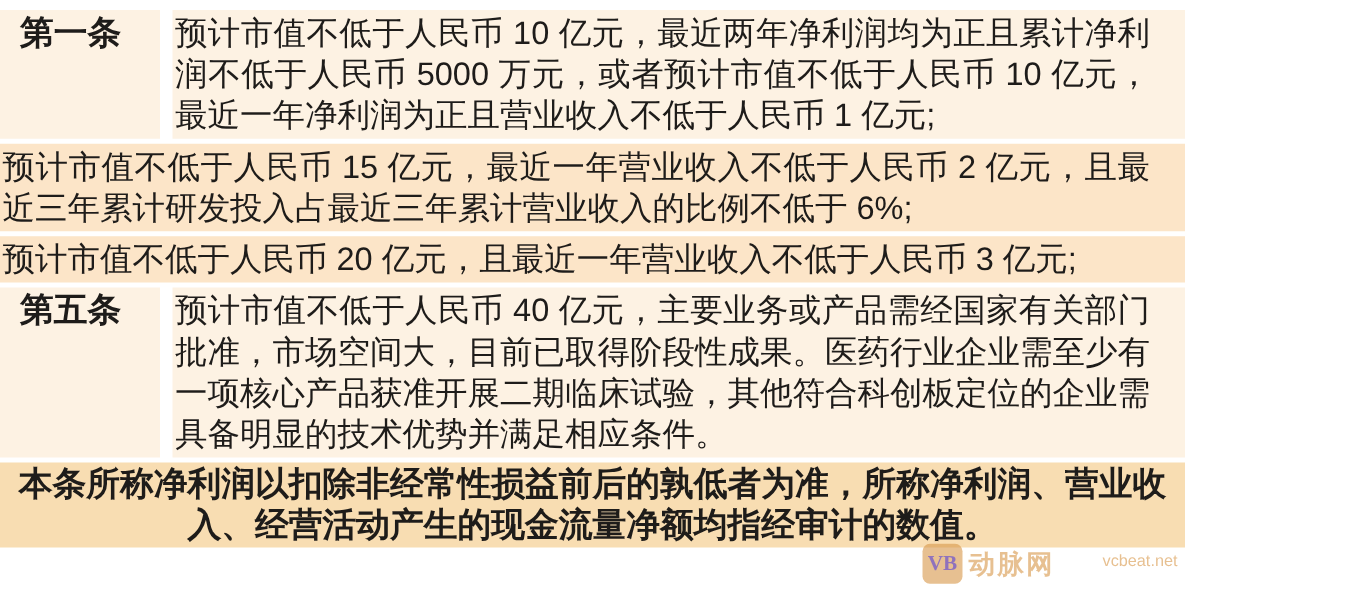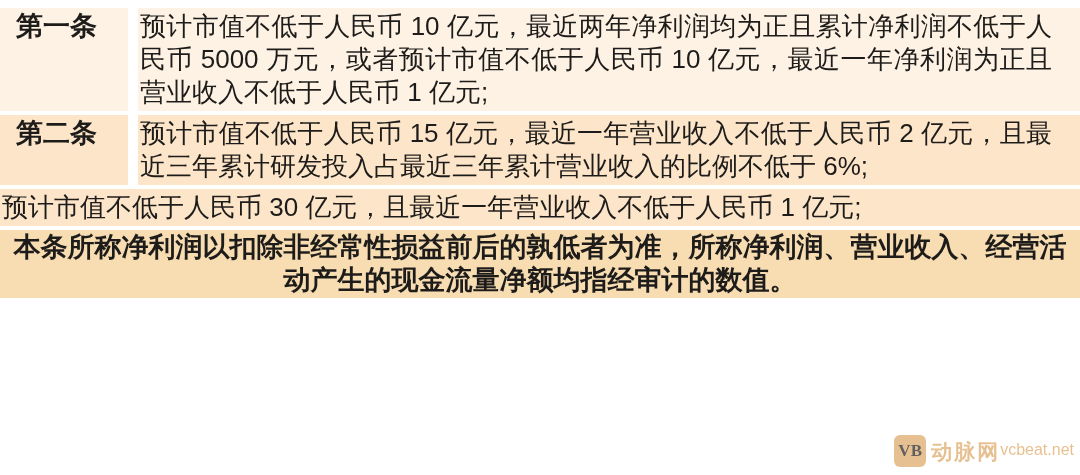--- a/index.html
+++ b/index.html
@@ -3,21 +3,21 @@
 <meta charset="utf-8">
 <style>
   html, body {
     margin: 0;
     padding: 0;
     background: #ffffff;
     font-family: "Liberation Sans", "DejaVu Sans", sans-serif;
   }
   .page {
     position: relative;
-    width: 1080px;
+    width: 948px;
     height: 475px;
     background: #ffffff;
     overflow: hidden;
   }
   .doc {
     box-sizing: border-box;
     width: 100%;
     height: 100%;
     padding: 8px 0;
     display: flex;
@@ -69,66 +69,70 @@
     align-items: center;
     gap: 5px;
     opacity: 0.62;
     pointer-events: none;
   }
   .wm-logo {
     width: 32px;
     height: 32px;
     border-radius: 6px;
     background: var(--wm-color);
-    color: #000000;
+    color: #4c1d95;
     font-weight: bold;
     font-size: 17px;
     display: flex;
     align-items: center;
     justify-content: center;
     font-family: "Liberation Serif", "DejaVu Serif", serif;
   }
   .wm-text {
     display: flex;
     flex-direction: row;
     line-height: 1;
   }
   .wm-name {
     font-size: 21px;
     font-weight: bold;
     letter-spacing: 2px;
     color: var(--wm-color);
   }
   .wm-url {
-    font-size: 16px;
+    font-size: 13px;
     color: var(--wm-color);
     margin-top: 1px;
+    margin-left: 38px;
   }
 </style>
 </head>
 <body>
 
 <div class="page">
   <div class="doc">
 
     <div class="row bg-light">
       <div class="cell-label">第一条</div>
       <div class="cell-content">预计市值不低于人民币 10 亿元，最近两年净利润均为正且累计净利润不低于人民币 5000 万元，或者预计市值不低于人民币 10 亿元，最近一年净利润为正且营业收入不低于人民币 1 亿元;</div>
     </div>
 
     <div class="row bg-mid">
-      <div class="cell-label">第二条</div>
       <div class="cell-content">预计市值不低于人民币 15 亿元，最近一年营业收入不低于人民币 2 亿元，且最近三年累计研发投入占最近三年累计营业收入的比例不低于 6%;</div>
     </div>
 
 
     <div class="row bg-mid">
-      <div class="cell-content">预计市值不低于人民币 30 亿元，且最近一年营业收入不低于人民币 1 亿元;</div>
+      <div class="cell-content">预计市值不低于人民币 20 亿元，且最近一年营业收入不低于人民币 3 亿元;</div>
     </div>
 
+    <div class="row bg-light">
+      <div class="cell-label">第五条</div>
+      <div class="cell-content">预计市值不低于人民币 40 亿元，主要业务或产品需经国家有关部门批准，市场空间大，目前已取得阶段性成果。医药行业企业需至少有一项核心产品获准开展二期临床试验，其他符合科创板定位的企业需具备明显的技术优势并满足相应条件。</div>
+    </div>
 
     <div class="footer-row">本条所称净利润以扣除非经常性损益前后的孰低者为准，所称净利润、营业收入、经营活动产生的现金流量净额均指经审计的数值。</div>
 
   </div>
 
   <div class="watermark">
     <div class="wm-logo">VB</div>
     <div class="wm-text">
       <span class="wm-name">动脉网</span>
       <span class="wm-url">vcbeat.net</span>

